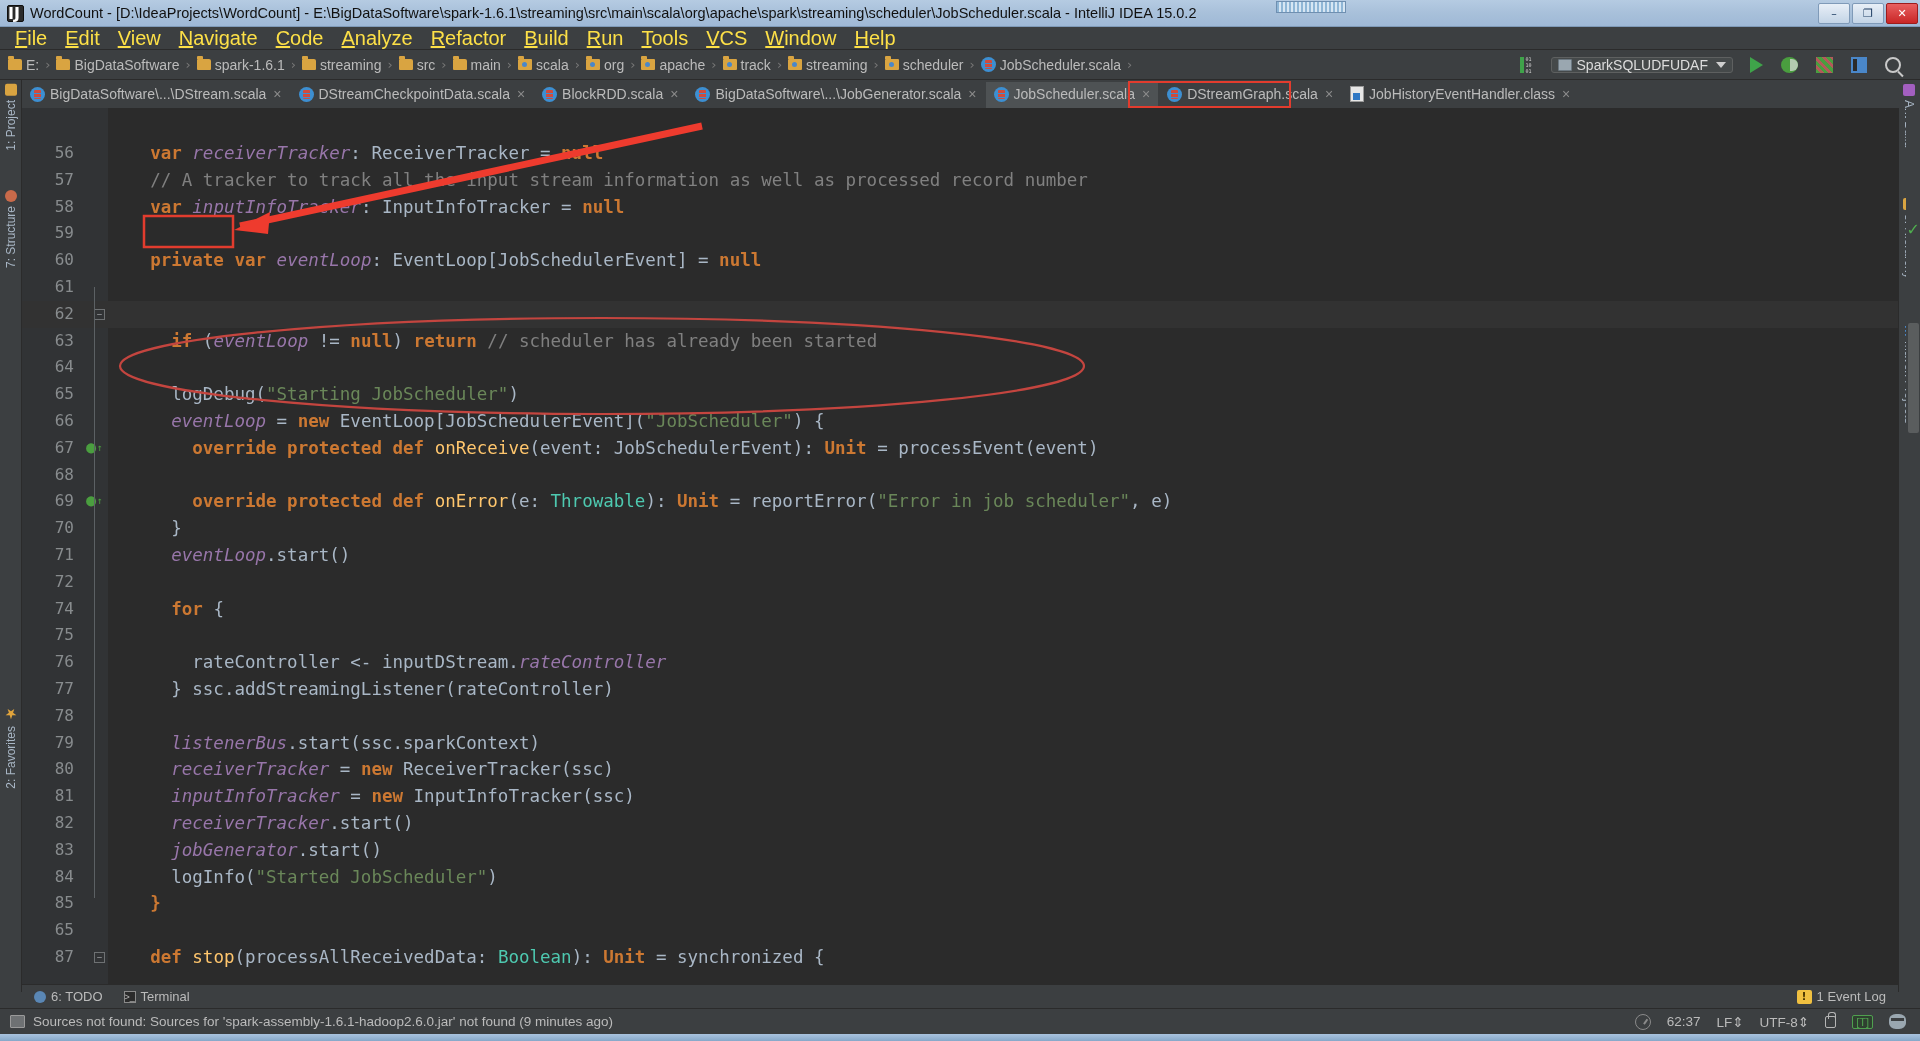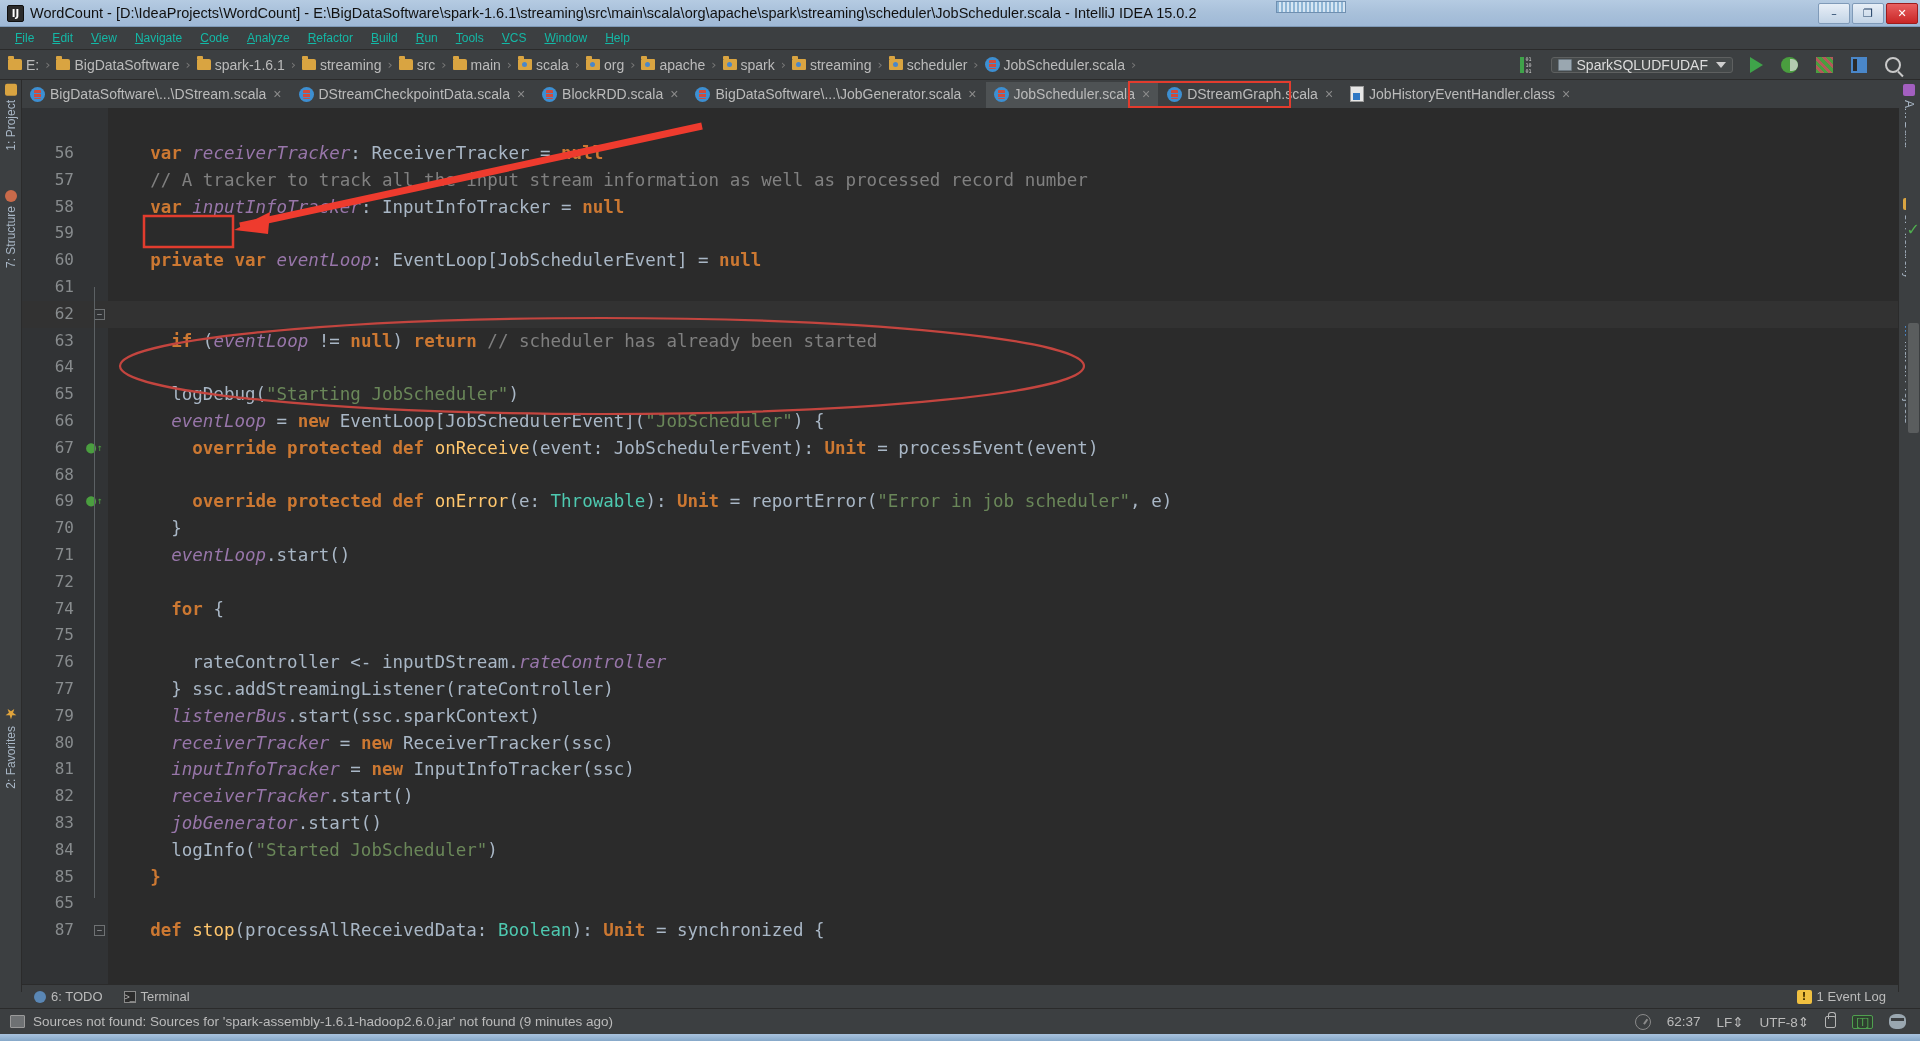--- a/index.html
+++ b/index.html
@@ -14,21 +14,21 @@
   
   .titlebar {
     position: absolute; left:0; top:0; width:1920px; height:27px;
     background: linear-gradient(to bottom,#b5cbe2 0%, #a8c0da 50%, #9fb9d6 100%);
     border-bottom: 1px solid #7f9ab8;
     display: flex; align-items: center;
   }
   .tb-icon {
     width:17px;height:17px;margin-left:7px;margin-right:6px;
     background:#2b2b2b;border:1px solid #101010;border-radius:2px;
-    color:#fff;font-size:10px;font-weight:bold;line-height:15px;text-align:center;
+    color:#fff;font-size:16px;font-weight:bold;line-height:15px;
   }
   .tb-title { font-size:14.5px; color:#111; font-family:"Liberation Sans",sans-serif; white-space:nowrap;}
   .tb-btns { margin-left:auto; display:flex; align-items:center; padding-right:2px;}
   .tb-btn {
     width:32px;height:21px;margin-left:2px;
     background: linear-gradient(to bottom,#e8eff7,#c3d4e6);
     border:1px solid #7f9ab8; border-radius:2px;
     display:flex;align-items:center;justify-content:center;
     font-size:11px;color:#17365d;
   }
@@ -37,21 +37,21 @@
      background: repeating-linear-gradient(90deg,#8fb6d6 0 2px,#d7e6f3 2px 4px);
      border:1px solid #6f8fb0;}
 
   
   .menubar {
     position:absolute; left:0; top:27px; width:1920px; height:23px;
     background:#3c3f41; display:flex; align-items:center; padding-left:6px;
     border-bottom:1px solid #2b2b2b;
   }
   .menu-item {
-    font-size:12px; color:#14b8a6; padding:2px 9px 2px 9px;
+    font-size:20px; color:#fde047; padding:2px 9px 2px 9px;
     font-family:"Liberation Sans",sans-serif;
   }
   .menu-item u { text-decoration: underline; }
 
   
   .navbar {
     position:absolute;left:0;top:50px;width:1920px;height:30px;
     background:#3c3f41;display:flex;align-items:center;padding-left:8px;
     border-bottom:1px solid #2b2b2b;
   }
@@ -272,21 +272,21 @@
           <span>org</span>
         </div>
         <span class="crumb-sep">›</span>
         <div class="crumb">
           <span class="ic folder-src"></span>
           <span>apache</span>
         </div>
         <span class="crumb-sep">›</span>
         <div class="crumb">
           <span class="ic folder-src"></span>
-          <span>spark</span>
+          <span>track</span>
         </div>
         <span class="crumb-sep">›</span>
         <div class="crumb">
           <span class="ic folder-src"></span>
           <span>streaming</span>
         </div>
         <span class="crumb-sep">›</span>
         <div class="crumb">
           <span class="ic folder-src"></span>
           <span>scheduler</span>
@@ -401,20 +401,21 @@
         <div class="line"><div class="ln" style="left: -86px;">67</div><div class="lmark" style="left: -24px; color: rgb(74, 158, 63); font-size: 10px;">⬤↑</div><span><span class="t">        </span><span class="k">override protected def </span><span class="f">onReceive</span><span class="t">(event: JobSchedulerEvent): </span><span class="k">Unit</span><span class="t"> = processEvent(event)</span></span></div>
         <div class="line"><div class="ln" style="left: -86px;">68</div><span></span></div>
         <div class="line"><div class="ln" style="left: -86px;">69</div><div class="lmark" style="left: -24px; color: rgb(74, 158, 63); font-size: 10px;">⬤↑</div><span><span class="t">        </span><span class="k">override protected def </span><span class="f">onError</span><span class="t">(e: </span><span class="ty">Throwable</span><span class="t">): </span><span class="k">Unit</span><span class="t"> = reportError(</span><span class="s">"Error in job scheduler"</span><span class="t">, e)</span></span></div>
         <div class="line"><div class="ln" style="left: -86px;">70</div><span><span class="t">      }</span></span></div>
         <div class="line"><div class="ln" style="left: -86px;">71</div><span><span class="t">      </span><span class="fld">eventLoop</span><span class="t">.start()</span></span></div>
         <div class="line"><div class="ln" style="left: -86px;">72</div><span></span></div>
         <div class="line"><div class="ln" style="left: -86px;">74</div><span><span class="t">      </span><span class="k">for </span><span class="t">{</span></span></div>
         <div class="line"><div class="ln" style="left: -86px;">75</div></div>
         <div class="line"><div class="ln" style="left: -86px;">76</div><span><span class="t">        rateController &lt;- inputDStream.</span><span class="fld">rateController</span></span></div>
         <div class="line"><div class="ln" style="left: -86px;">77</div><span><span class="t">      } ssc.addStreamingListener(rateController)</span></span></div>
+        <div class="line"><div class="ln" style="left: -86px;">78</div><span></span></div>
         <div class="line"><div class="ln" style="left: -86px;">79</div><span><span class="t">      </span><span class="fld">listenerBus</span><span class="t">.start(ssc.sparkContext)</span></span></div>
         <div class="line"><div class="ln" style="left: -86px;">80</div><span><span class="t">      </span><span class="fld">receiverTracker</span><span class="t"> = </span><span class="k">new </span><span class="t">ReceiverTracker(ssc)</span></span></div>
         <div class="line"><div class="ln" style="left: -86px;">81</div><span><span class="t">      </span><span class="fld">inputInfoTracker</span><span class="t"> = </span><span class="k">new </span><span class="t">InputInfoTracker(ssc)</span></span></div>
         <div class="line"><div class="ln" style="left: -86px;">82</div><span><span class="t">      </span><span class="fld">receiverTracker</span><span class="t">.start()</span></span></div>
         <div class="line"><div class="ln" style="left: -86px;">83</div><span><span class="t">      </span><span class="fld">jobGenerator</span><span class="t">.start()</span></span></div>
         <div class="line"><div class="ln" style="left: -86px;">84</div><span><span class="t">      logInfo(</span><span class="s">"Started JobScheduler"</span><span class="t">)</span></span></div>
         <div class="line"><div class="ln" style="left: -86px;">85</div><span><span class="t">    </span><span class="k">}</span></span></div>
         <div class="line"><div class="ln" style="left: -86px;">65</div><span></span></div>
         <div class="line"><div class="ln" style="left: -86px;">87</div><div class="fold" style="left: -14px;">−</div><span><span class="t">    </span><span class="k">def </span><span class="f">stop</span><span class="t">(processAllReceivedData: </span><span class="ty">Boolean</span><span class="t">): </span><span class="k">Unit</span><span class="t"> = synchronized {</span></span></div>
       </div>

